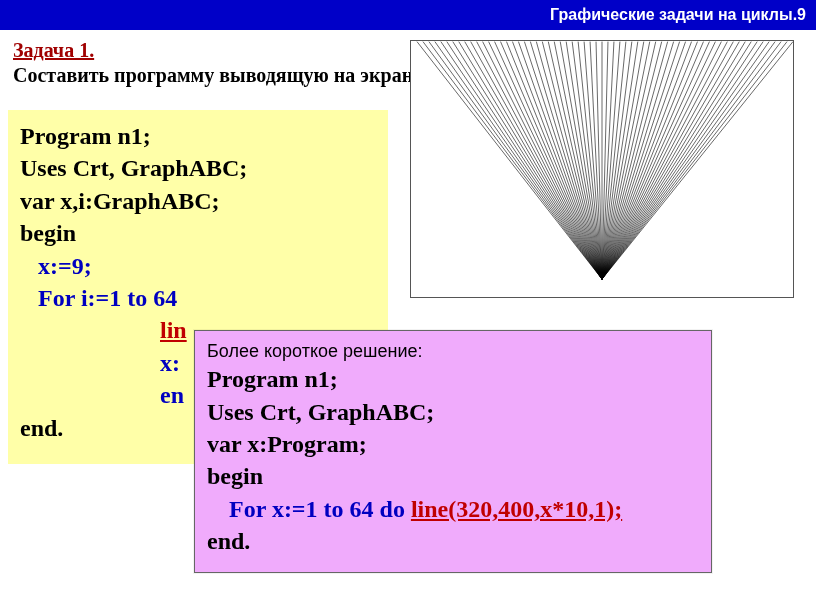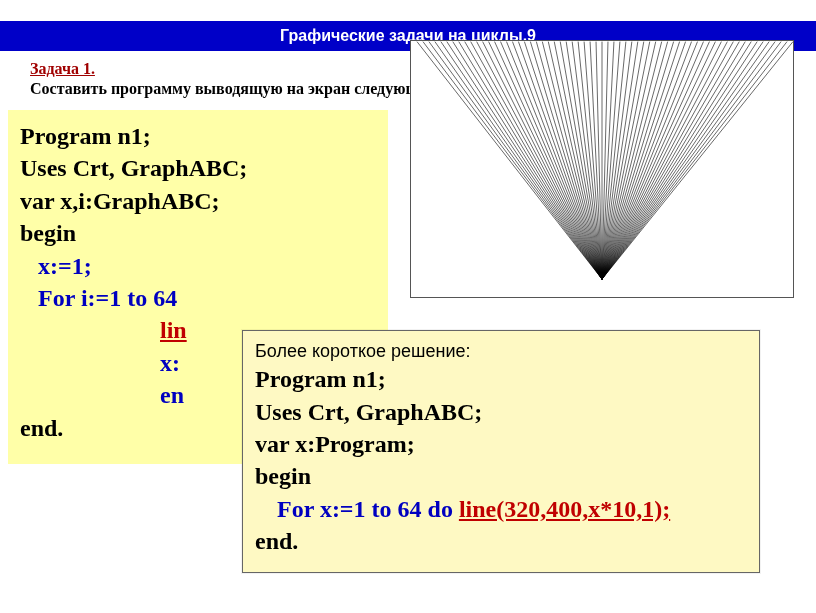--- a/index.html
+++ b/index.html
@@ -12,27 +12,26 @@
     position: relative;
   }
   .header {
     background: #0000c8;
     color: #fff;
     font-family: Arial, sans-serif;
     font-weight: bold;
     font-size: 16px;
     padding: 6px 10px;
     display: flex;
-    justify-content: center;
+    justify-content: flex-end;
     align-items: center;
-    margin-top: 21px;
   }
   .task-block {
-    padding: 8px 18px 0 30px;
-    font-size: 16px;
+    padding: 8px 18px 0 13px;
+    font-size: 20px;
     font-weight: bold;
     line-height: 1.25;
   }
   .task-num {
     color: #a00000;
     text-decoration: underline;
   }
   .code1 {
     position: absolute;
     left: 8px;
@@ -56,28 +55,27 @@
     height: 258px;
     border: 1px solid #555;
     background: #fff;
   }
   .graphic-box svg { display: block; width: 100%; height: 100%; }
   .code2 {
     position: absolute;
     left: 194px;
     top: 330px;
     width: 518px;
-    background: #fef9c3;
+    background: #f0abfc;
     border: 1px solid #666;
     padding: 8px 12px 14px 12px;
     font-size: 24px;
     font-weight: bold;
     line-height: 1.35;
     box-shadow: 0 0 0 1px rgba(0,0,0,0.05);
-    margin-left: 48px;
   }
   .code2 .caption {
     font-family: Arial, sans-serif;
     font-size: 18px;
     font-weight: normal;
   }
   .code2 .indent1 { padding-left: 22px; }
 </style>
 </head>
 <body>
@@ -90,21 +88,21 @@
 <div class="task-block">
   <span class="task-num">Задача 1.</span><br>
   <span>Составить программу выводящую на экран следующее изображение</span>
 </div>
 
 <div class="code1">
   <div>Program n1;</div>
   <div>Uses Crt, GraphABC;</div>
   <div>var x,i:GraphABC;</div>
   <div>begin</div>
-  <div class="indent1 blue">x:=1;</div>
+  <div class="indent1 blue">x:=9;</div>
   <div class="indent1"><span class="blue">For i:=1 to 64</span></div>
   <div class="indent2 red">lin</div>
   <div class="indent2 blue">x:</div>
   <div class="indent2 blue">en</div>
   <div>end.</div>
 </div>
 
 <div class="graphic-box">
   <svg viewBox="0 0 640 430" preserveAspectRatio="none">
     <g id="fan-lines" stroke="#000" stroke-width="1" fill="none">

